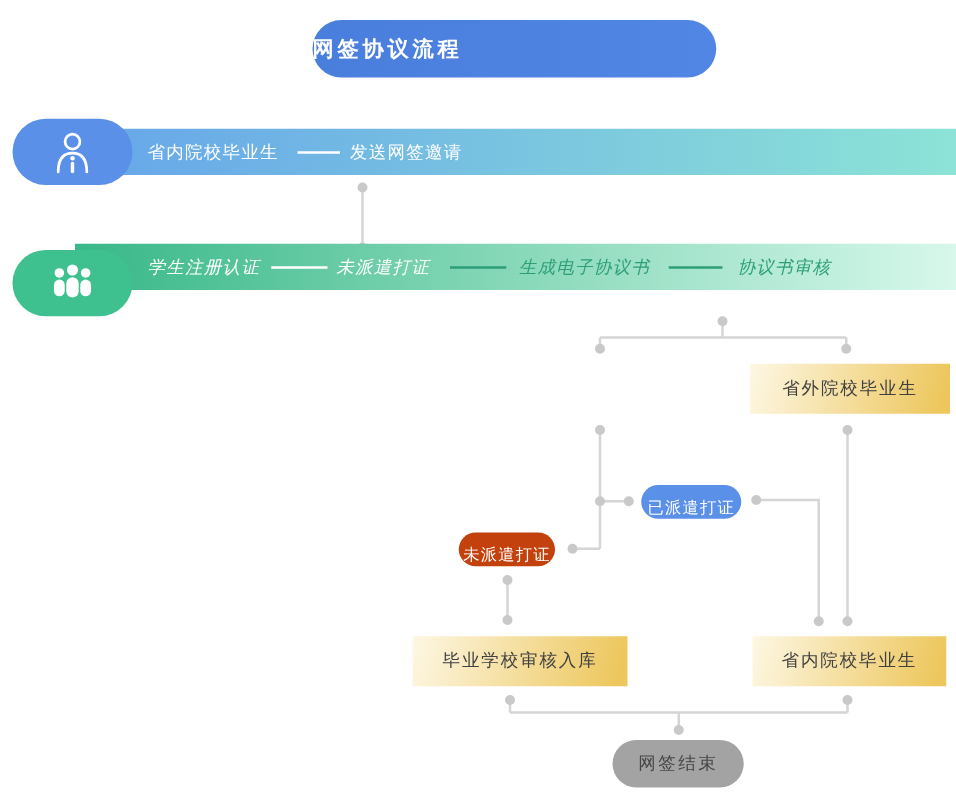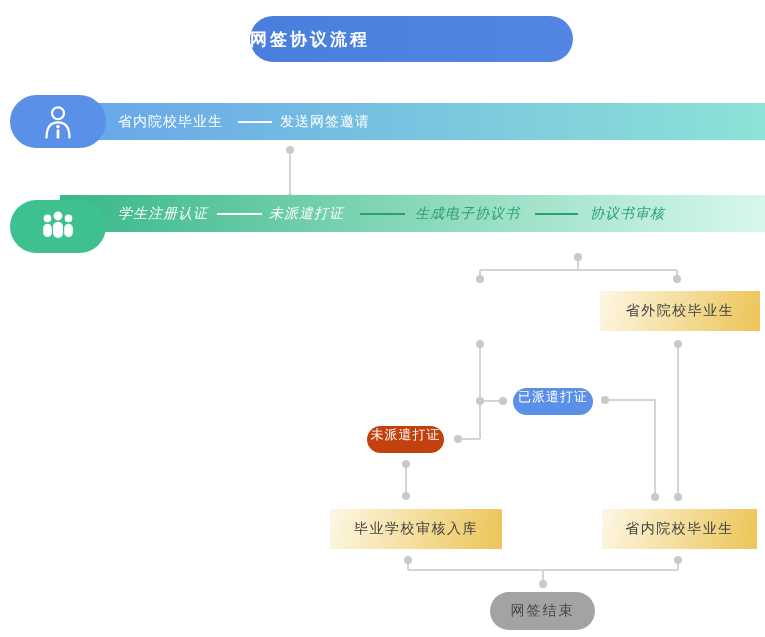--- a/index.html
+++ b/index.html
@@ -44,21 +44,21 @@
     display:flex;align-items:center;justify-content:center;
     color:#404040;font-size:14px;letter-spacing:1.5px;white-space:nowrap;
   }
   .ybox.in-prov{left:404px;top:292px;width:156px;}
   .ybox.out-prov{left:600px;top:291px;width:160px;}
   .ybox.school{left:330px;top:509px;width:172px;}
   .ybox.hr{left:602px;top:509px;width:155px;}
   
   .pill{
     position:absolute;height:27px;border-radius:14px;
-    display:flex;align-items:flex-start;justify-content:center;
+    display:flex;align-items:flex-end;justify-content:center;
     color:#ffffff;font-size:13px;letter-spacing:1px;white-space:nowrap;
   }
   .pill.dispatched{left:513px;top:388px;width:80px;background:#5b90e8;}
   .pill.not-dispatched{left:367px;top:426px;width:77px;background:#c2410c;}
   
   .end-pill{
     position:absolute;left:490px;top:592px;width:105px;height:38px;border-radius:19px;
     background:#a3a3a3;display:flex;align-items:center;justify-content:center;
     color:#474747;font-size:14px;letter-spacing:2px;
   }

